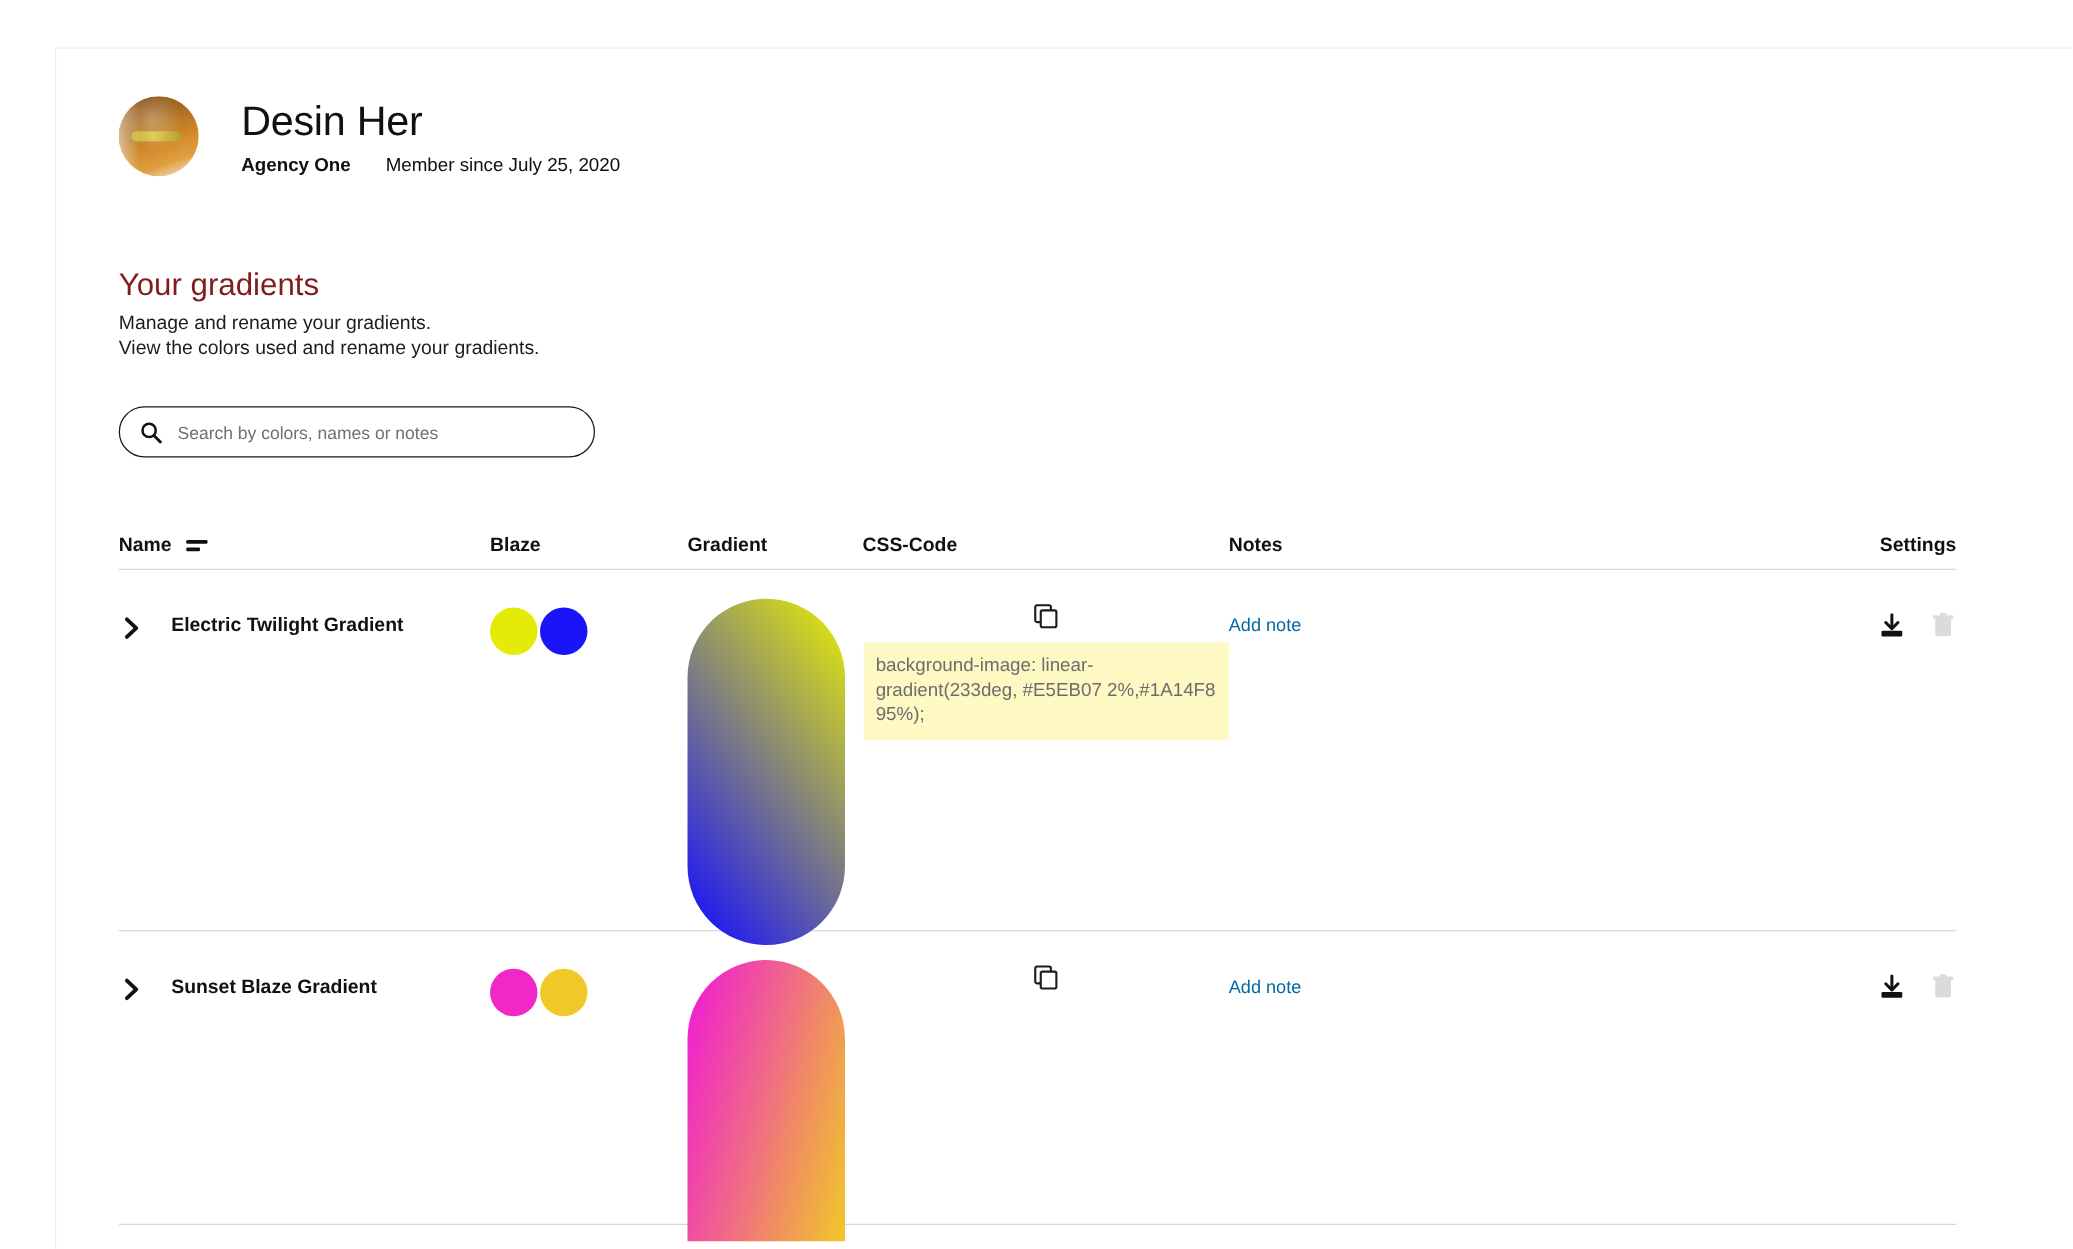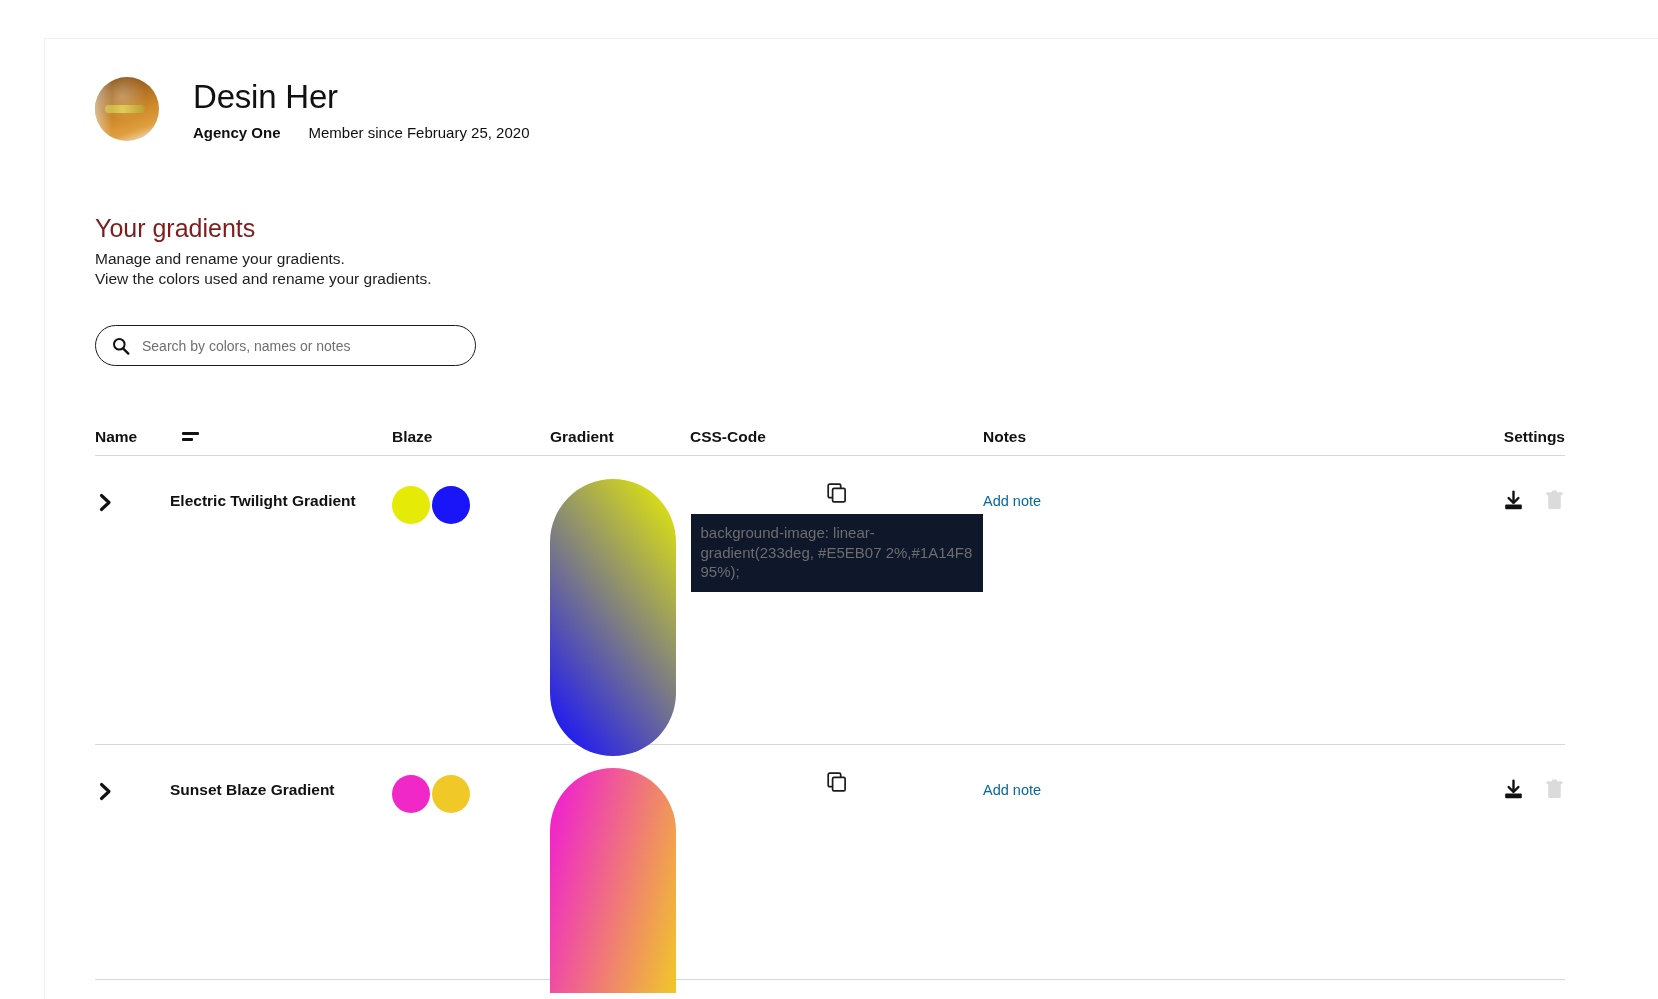--- a/index.html
+++ b/index.html
@@ -159,21 +159,21 @@
   }
 
   .th {
     font-size: 15.5px;
     font-weight: 700;
     color: #111111;
     display: flex;
     align-items: center;
   }
 
-  .col-name     { width: 297px; gap: 33px; }
+  .col-name     { width: 297px; }
   .col-colors   { width: 158px; }
   .col-gradient { width: 140px; }
   .col-css      { width: 293px; }
   .col-notes    { width: 487px; }
   .col-settings { width: 95px; justify-content: flex-end; text-align: right; }
 
   .sort-icon {
     margin-left: 12px;
     width: 17px;
     height: 13px;
@@ -231,21 +231,21 @@
 
   
   .css-cell { padding-top: 8px; display: flex; flex-direction: column; align-items: center; }
   .copy-icon {
     width: 22px;
     height: 22px;
     margin-bottom: 10px;
     cursor: pointer;
   }
   .css-code {
-    background: #0f172a;
+    background: #fef9c3;
     color: #6d6d6d;
     font-size: 15px;
     line-height: 19.5px;
     padding: 9px 10px 10px 10px;
     width: 292px;
     word-break: break-word;
     font-family: "Liberation Sans", sans-serif;
   }
 
   
@@ -275,21 +275,21 @@
 <div id="app">
   <div class="page-card">
     <div class="content">
 
       <div class="profile">
         <div class="avatar"></div>
         <div class="profile-text">
           <div class="profile-name">Desin Her</div>
           <div class="profile-meta">
             <span class="profile-agency">Agency One</span>
-            <span class="profile-member">Member since February 25, 2020</span>
+            <span class="profile-member">Member since July 25, 2020</span>
           </div>
         </div>
       </div>
 
       <div class="section">
         <div class="section-title">Your gradients</div>
         <div class="section-sub">Manage and rename your gradients.</div>
         <div class="section-sub" style="margin-top:0">View the colors used and rename your gradients.</div>
       </div>
 

